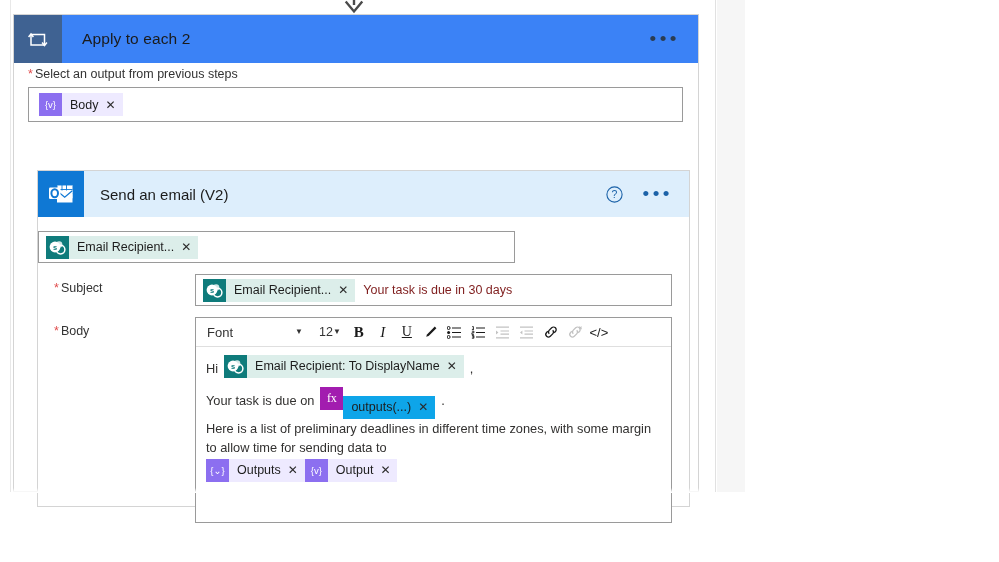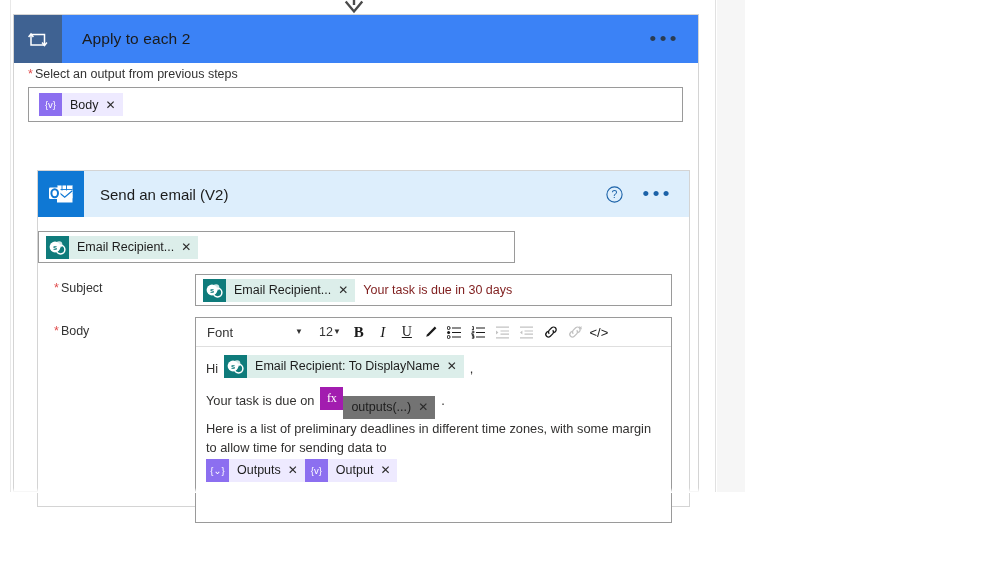--- a/index.html
+++ b/index.html
@@ -132,21 +132,21 @@
     font-family: "Liberation Sans", sans-serif;
   }
   
   .tk-var .token-ico { background: #8c6ff0; }
   .tk-var .token-body { background: #eeeaff; }
   
   .tk-sp .token-ico { background: #0f7b7b; padding: 0; }
   .tk-sp .token-body { background: #dceeea; }
   
   .tk-fx .token-ico { background: #a21caf; font-size: 12px; font-family: "Liberation Serif", serif; }
-  .tk-fx .token-body { background: #737373; margin-top: 17px; }
+  .tk-fx .token-body { background: #0ea5e9; margin-top: 17px; }
 
   
   .email-card {
     position: absolute;
     left: 23px; top: 155px;
     width: 653px;
     height: 337px;
     background: #ffffff;
     border: 1px solid #d4d4d4;
     box-sizing: border-box;

